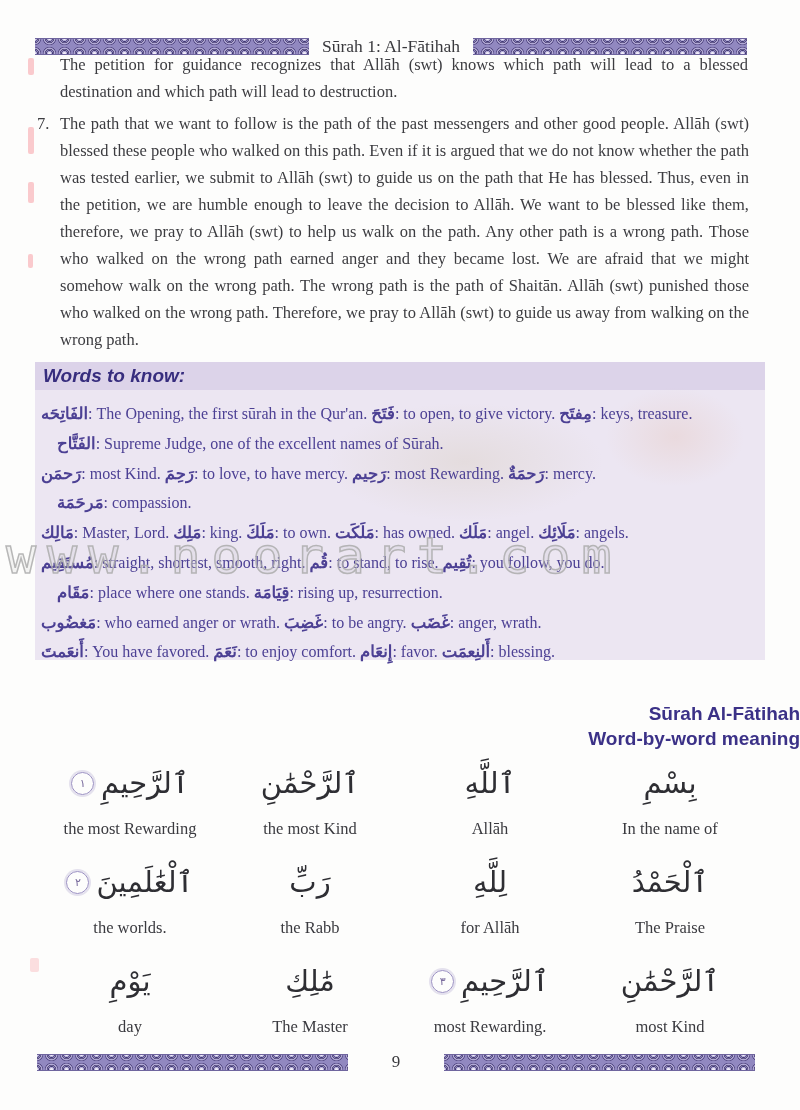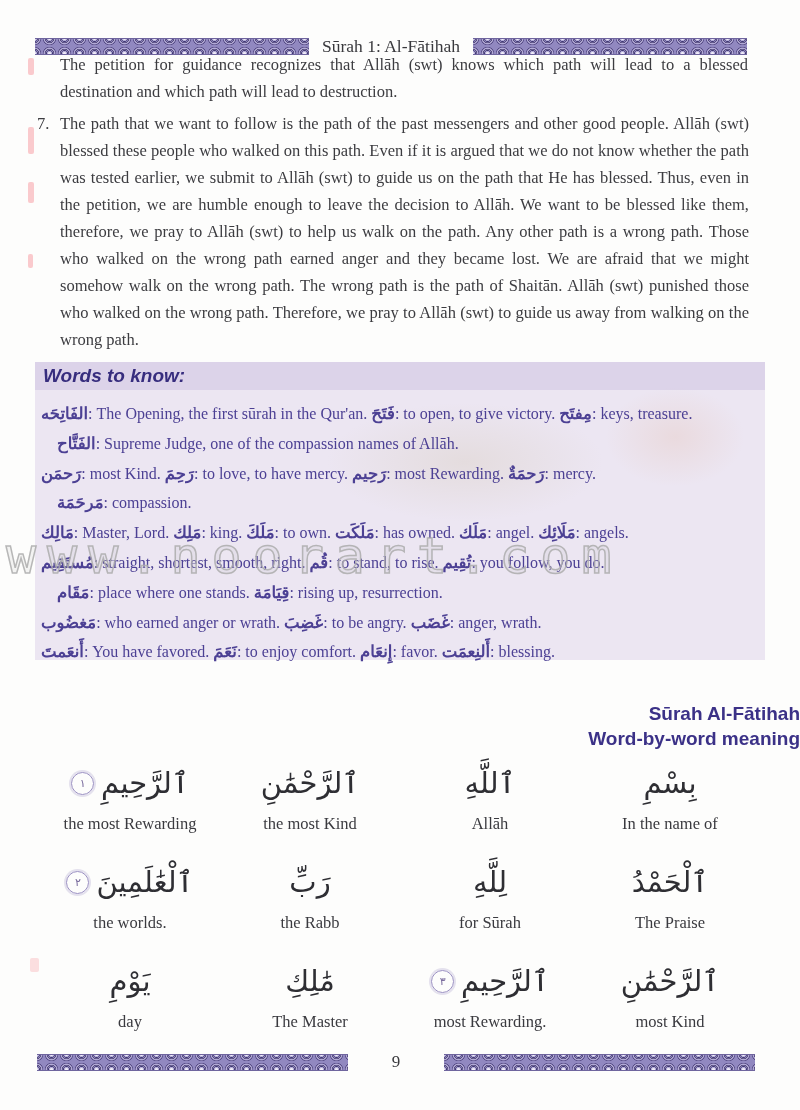--- a/index.html
+++ b/index.html
@@ -105,21 +105,21 @@
     direction: rtl;
     font-family: "DejaVu Sans", sans-serif;
     font-size: 29px; color: #2e2e33;
   }
   .ayah-marker {
     display: inline-flex; align-items: center; justify-content: center;
     width: 21px; height: 21px; border: 1.5px solid #9a8fc2; border-radius: 50%;
     box-shadow: 0 0 0 2px rgba(154,143,194,0.25);
     font-size: 11px; color: #77699c; margin-right: 7px; flex: 0 0 auto;
   }
-  .cell-en { font-size: 16.5px; color: #3a3a3f; }
+  .cell-en { margin-top: 5px; font-size: 16.5px; color: #3a3a3f; }
 
   .footer-row {
     position: absolute; top: 1052px; left: 37px; width: 718px;
     display: flex; align-items: center;
   }
   .footer-row .deco { width: 311px; }
   .page-number { flex: 1; text-align: center; font-size: 17px; color: #3a3a3e; }
 
   .pink-mark { position: absolute; background: rgba(248,160,165,0.55); border-radius: 2px; }
   .pm1 { left: 28px; top: 58px;  width: 6px; height: 17px; }
@@ -147,21 +147,21 @@
   </div>
 
   <div class="words-box">
     <div class="ghost-blob ghost1"></div>
     <div class="ghost-blob ghost2"></div>
     <div class="words-header">
       <span class="words-title">Words to know:</span>
     </div>
     <div class="words-body">
         <div class="word-line"><span class="ar">الفَاتِحَه</span><span class="en">: The Opening, the first sūrah in the Qur'an. </span><span class="ar">فَتَحَ</span><span class="en">: to open, to give victory. </span><span class="ar">مِفتَح</span><span class="en">: keys, treasure.</span></div>
-        <div class="word-line indent"><span class="ar">الفَتَّاح</span><span class="en">: Supreme Judge, one of the compassion names of Allāh.</span></div>
+        <div class="word-line indent"><span class="ar">الفَتَّاح</span><span class="en">: Supreme Judge, one of the excellent names of Sūrah.</span></div>
         <div class="word-line"><span class="ar">رَحمَن</span><span class="en">: most Kind. </span><span class="ar">رَحِمَ</span><span class="en">: to love, to have mercy. </span><span class="ar">رَحِيم</span><span class="en">: most Rewarding. </span><span class="ar">رَحمَةٌ</span><span class="en">: mercy.</span></div>
         <div class="word-line indent"><span class="ar">مَرحَمَة</span><span class="en">: compassion.</span></div>
         <div class="word-line"><span class="ar">مَالِك</span><span class="en">: Master, Lord. </span><span class="ar">مَلِك</span><span class="en">: king. </span><span class="ar">مَلَكَ</span><span class="en">: to own. </span><span class="ar">مَلَكَت</span><span class="en">: has owned. </span><span class="ar">مَلَك</span><span class="en">: angel. </span><span class="ar">مَلَائِك</span><span class="en">: angels.</span></div>
         <div class="word-line"><span class="ar">مُستَقِيم</span><span class="en">: straight, shortest, smooth, right. </span><span class="ar">قُم</span><span class="en">: to stand, to rise. </span><span class="ar">تُقِيم</span><span class="en">: you follow, you do.</span></div>
         <div class="word-line indent"><span class="ar">مَقَام</span><span class="en">: place where one stands. </span><span class="ar">قِيَامَة</span><span class="en">: rising up, resurrection.</span></div>
         <div class="word-line"><span class="ar">مَغضُوب</span><span class="en">: who earned anger or wrath. </span><span class="ar">غَضِبَ</span><span class="en">: to be angry. </span><span class="ar">غَضَب</span><span class="en">: anger, wrath.</span></div>
         <div class="word-line"><span class="ar">أَنعَمتَ</span><span class="en">: You have favored. </span><span class="ar">نَعَمَ</span><span class="en">: to enjoy comfort. </span><span class="ar">إِنعَام</span><span class="en">: favor. </span><span class="ar">أَلنِعمَت</span><span class="en">: blessing.</span></div>
       </div>
   </div>
 
@@ -208,21 +208,21 @@
       <div class="cell">
         <div class="cell-ar">
           <span>رَبِّ</span>
         </div>
         <div class="cell-en">the Rabb</div>
       </div>
       <div class="cell">
         <div class="cell-ar">
           <span>لِلَّهِ</span>
         </div>
-        <div class="cell-en">for Sūrah</div>
+        <div class="cell-en">for Allāh</div>
       </div>
       <div class="cell">
         <div class="cell-ar">
           <span>ٱلْحَمْدُ</span>
         </div>
         <div class="cell-en">The Praise</div>
       </div>
       <div class="cell">
         <div class="cell-ar">
           <span>يَوْمِ</span>

